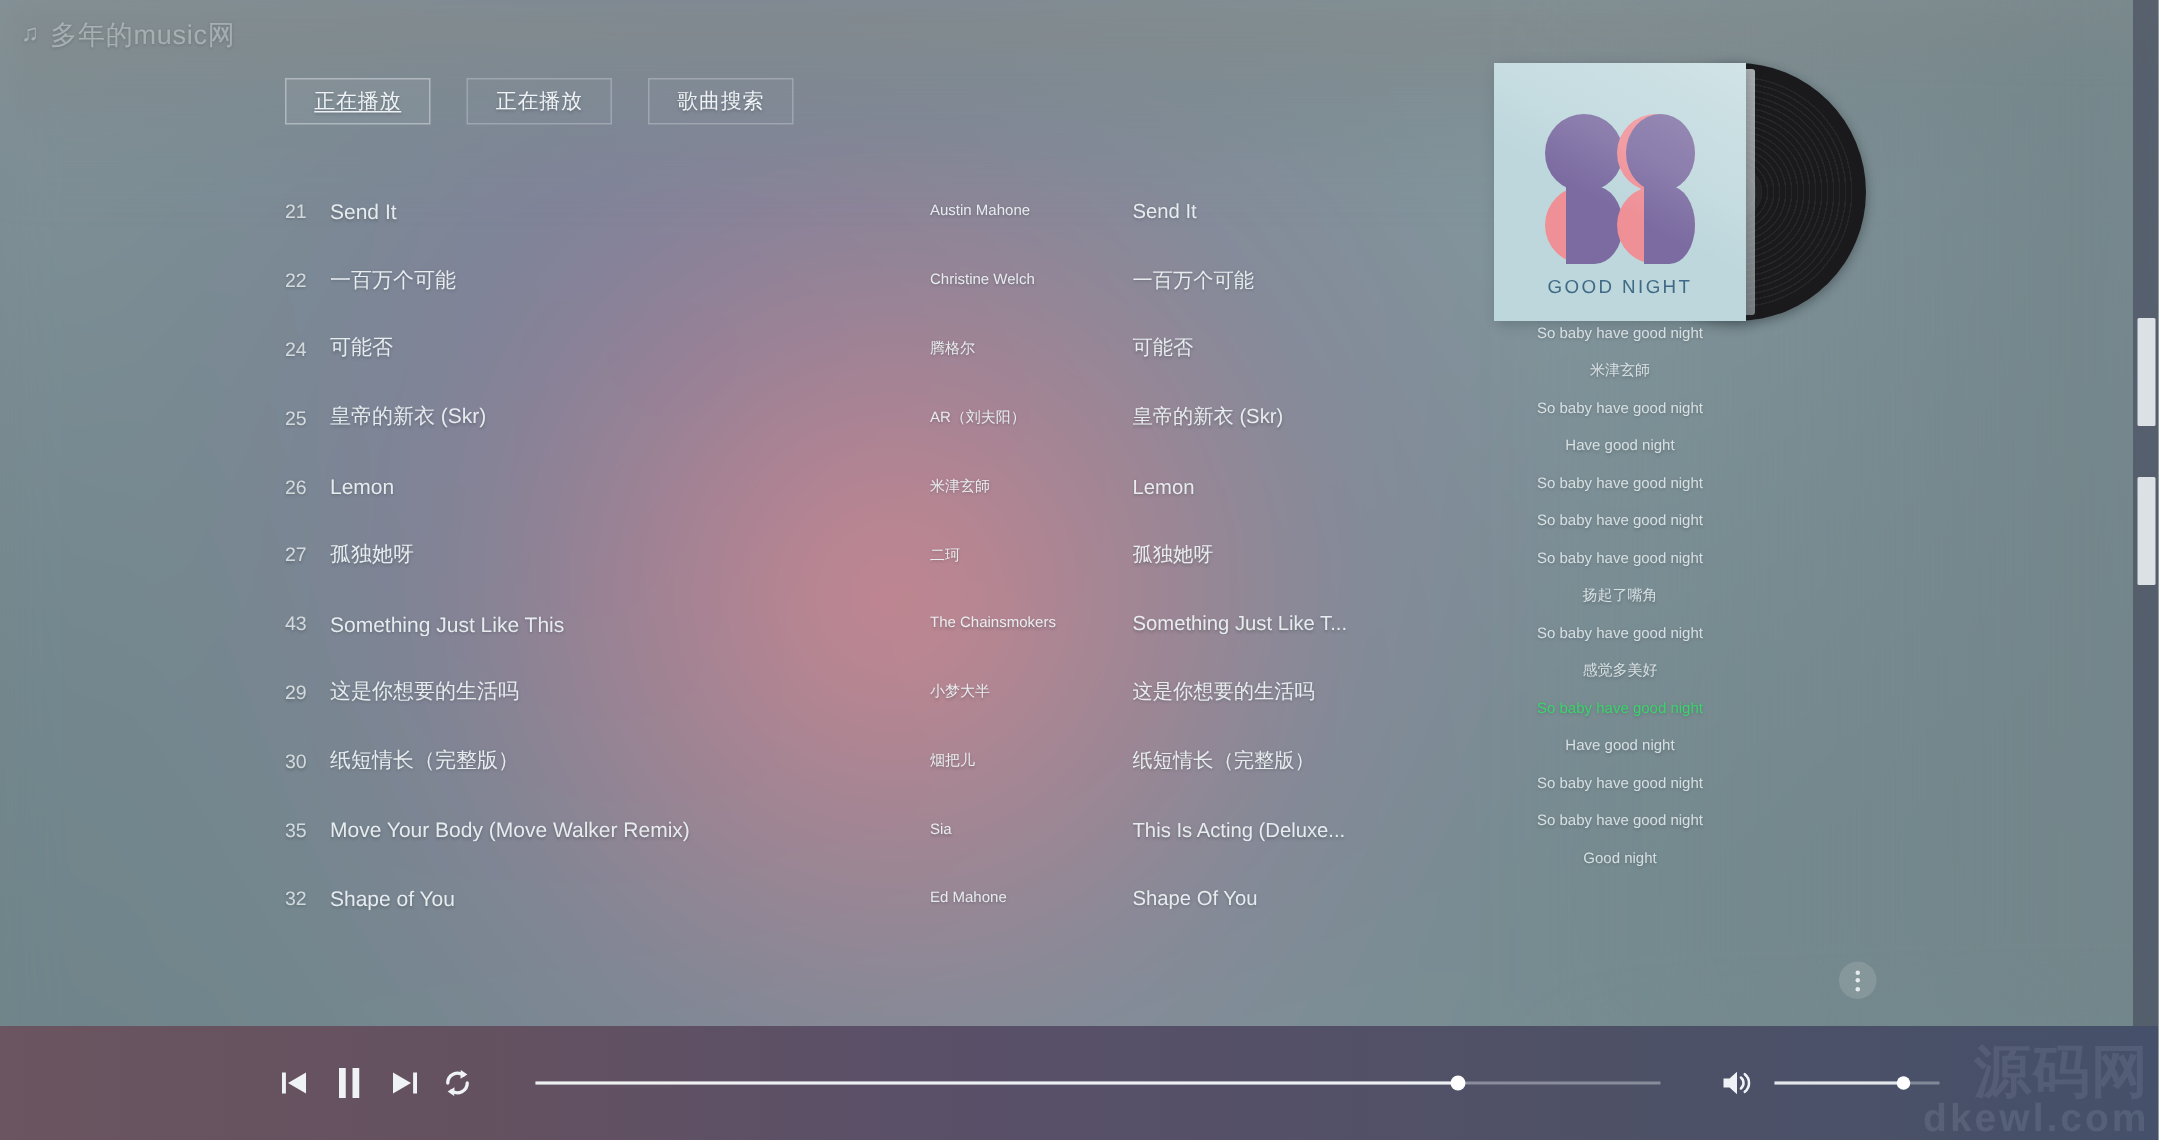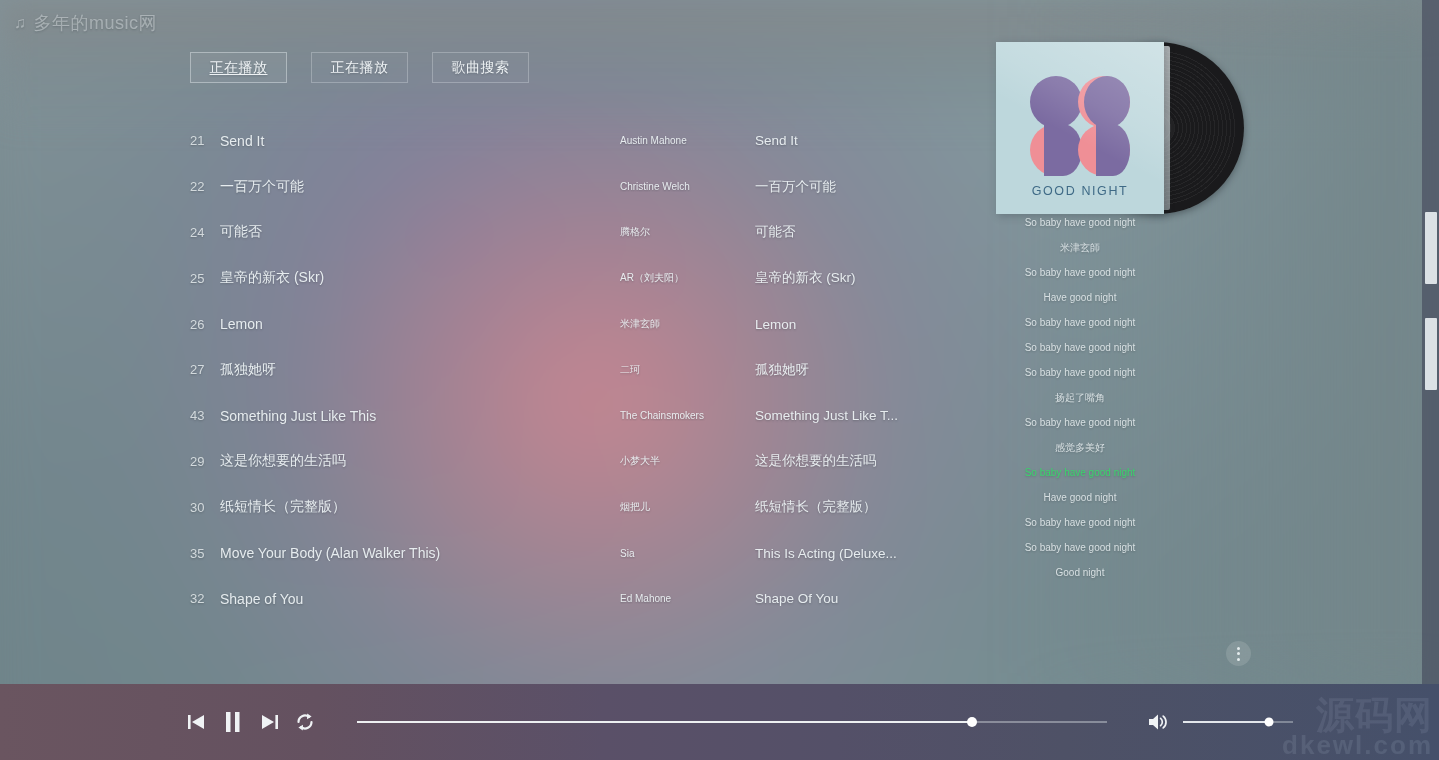--- a/index.html
+++ b/index.html
@@ -442,21 +442,21 @@
       <div class="col-album">这是你想要的生活吗</div>
     </div>
     <div class="track-row">
       <div class="col-idx">30</div>
       <div class="col-title">纸短情长（完整版）</div>
       <div class="col-artist">烟把儿</div>
       <div class="col-album">纸短情长（完整版）</div>
     </div>
     <div class="track-row">
       <div class="col-idx">35</div>
-      <div class="col-title">Move Your Body (Alan Walker This)</div>
+      <div class="col-title">Move Your Body (Move Walker Remix)</div>
       <div class="col-artist">Sia</div>
       <div class="col-album">This Is Acting (Deluxe...</div>
     </div>
     <div class="track-row">
       <div class="col-idx">32</div>
       <div class="col-title">Shape of You</div>
       <div class="col-artist">Ed Mahone</div>
       <div class="col-album">Shape Of You</div>
     </div>
   </div>

